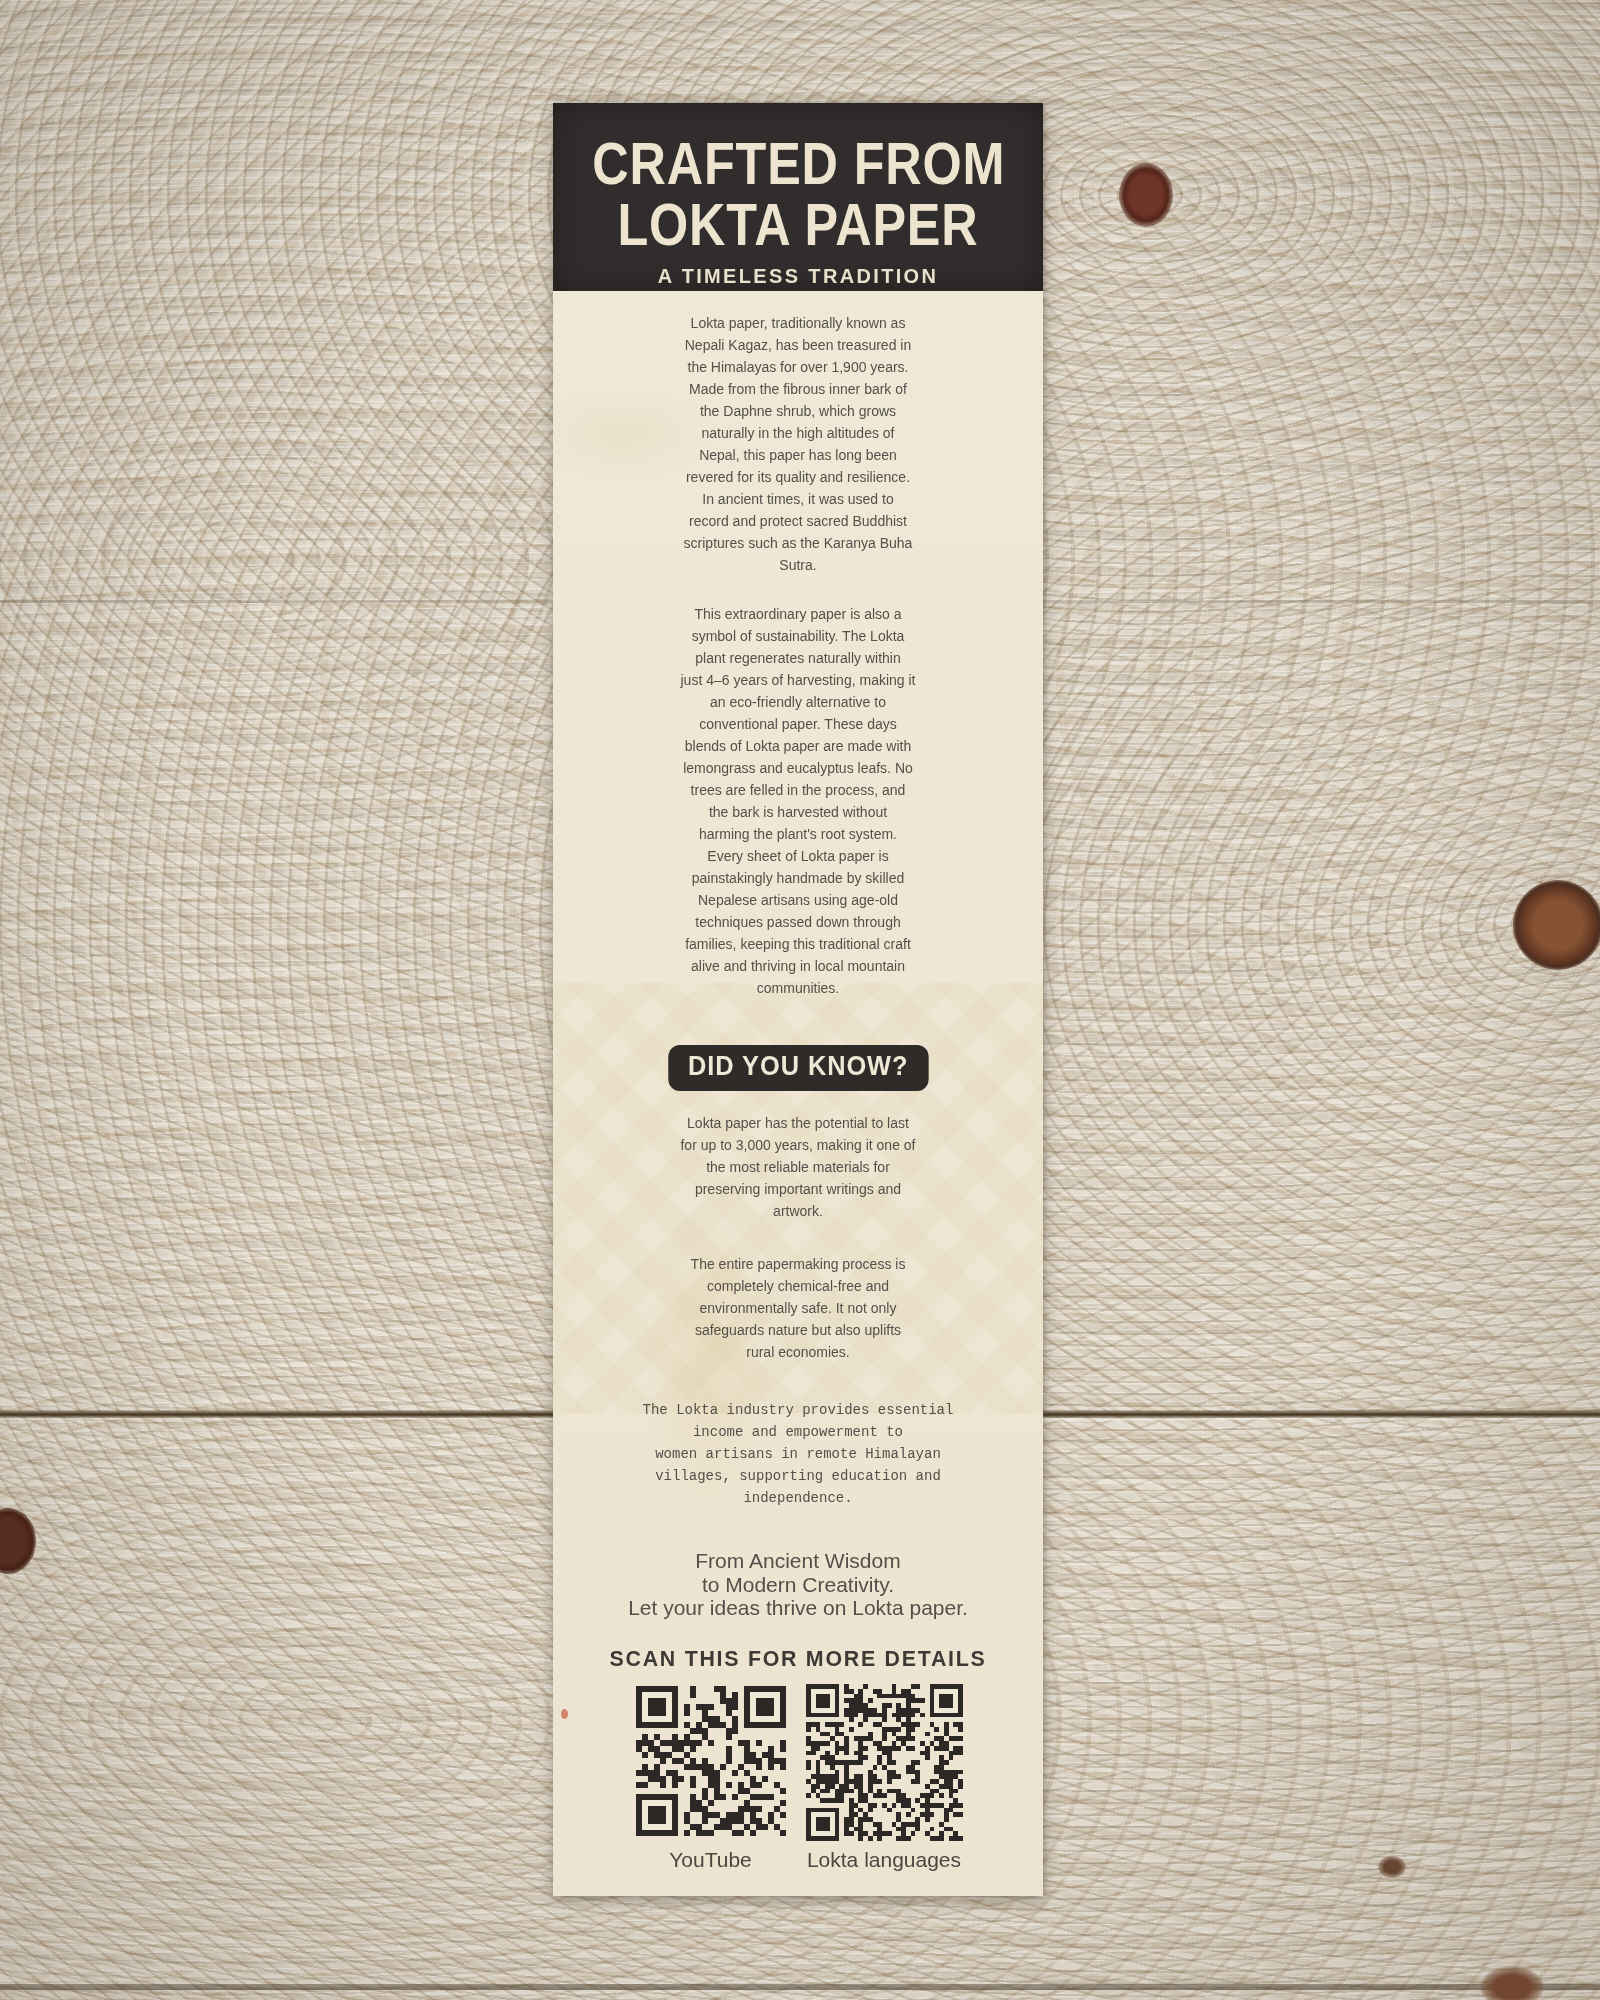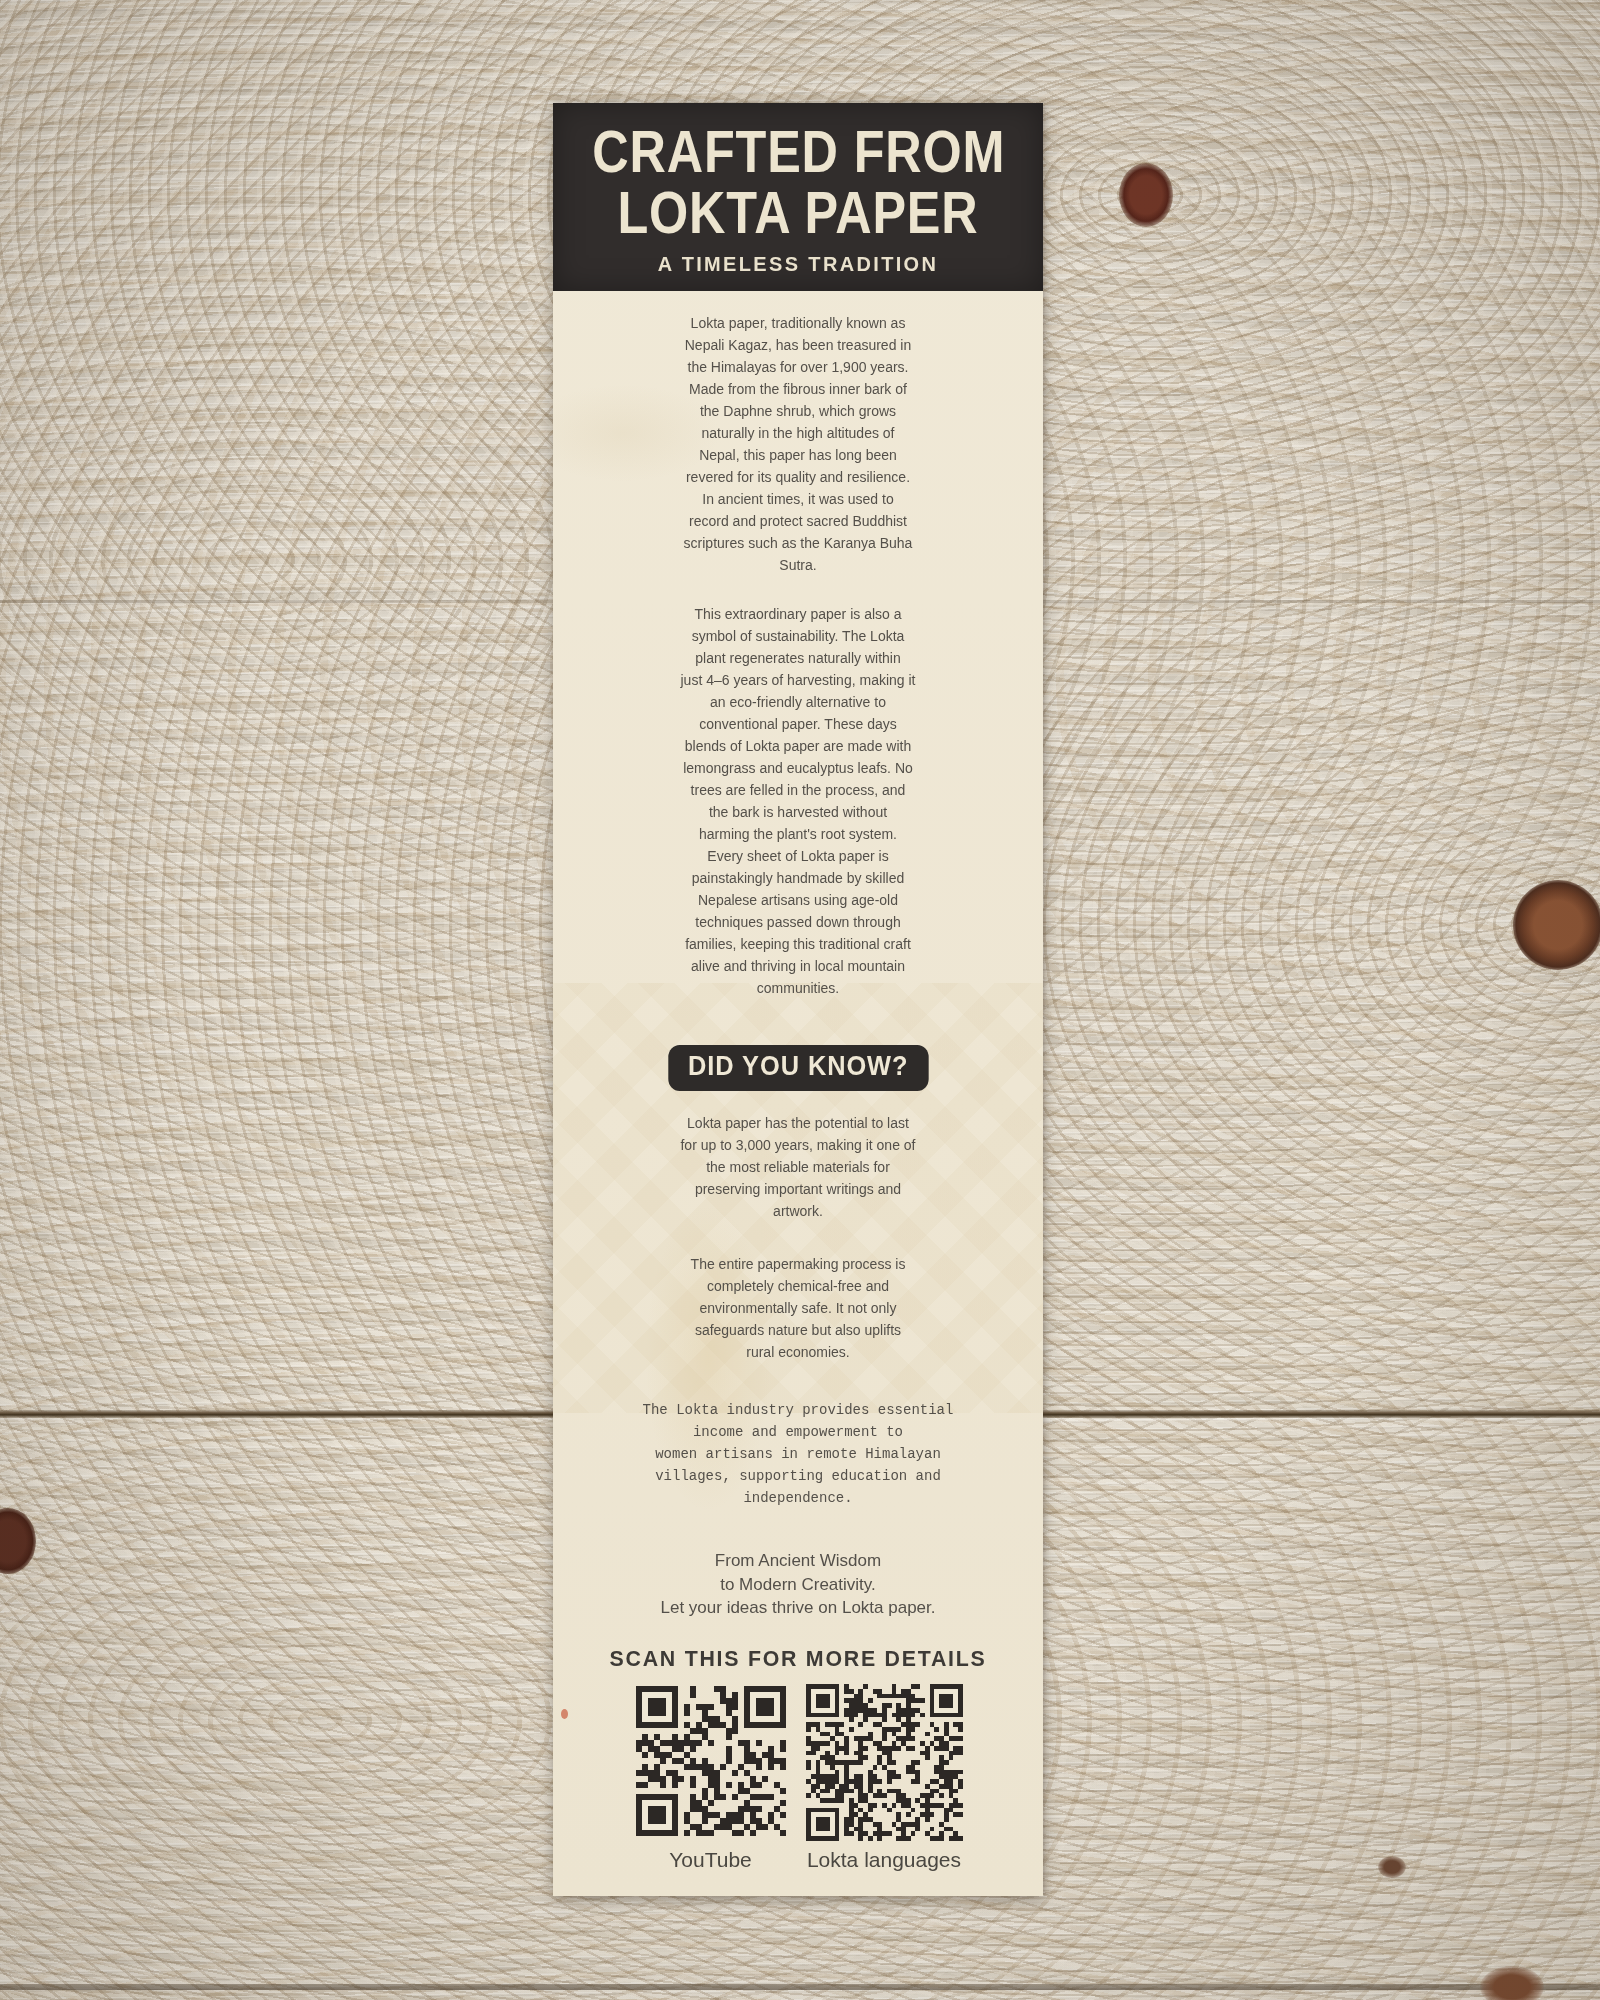--- a/index.html
+++ b/index.html
@@ -50,36 +50,36 @@
       linear-gradient(180deg,#f0e9d7 0%,#eee6d3 55%,#ece4d0 100%);
     box-shadow:0 4px 16px rgba(70,58,44,0.42), 2px 0 4px rgba(70,58,44,0.18);
   }
   .watermark{position:absolute;left:0;right:0;top:880px;height:430px;opacity:0.55;pointer-events:none;
     background-image:
       repeating-linear-gradient(45deg, rgba(205,182,135,0.16) 0 26px, rgba(255,255,255,0) 26px 52px),
       repeating-linear-gradient(-45deg, rgba(205,182,135,0.16) 0 26px, rgba(255,255,255,0) 26px 52px);}
   .speck{position:absolute;left:8px;top:1606px;width:7px;height:10px;border-radius:50%;background:rgba(198,83,54,0.65);}
 
   .card-header{position:relative;height:188px;background:#312d2c;color:#ece4cf;text-align:center;
-    box-shadow:inset 0 0 30px rgba(0,0,0,0.35);padding-top:2px;box-sizing:border-box;}
+    box-shadow:inset 0 0 30px rgba(0,0,0,0.35);padding-top:14px;box-sizing:border-box;}
   .title-line{display:block;font-weight:bold;font-size:60px;line-height:61px;letter-spacing:1px;transform:scaleX(0.84);transform-origin:center;white-space:nowrap;}
   .title-line:first-child{margin-top:16px;}
   .hdr-subtitle{display:block;margin-top:9px;font-weight:bold;font-size:21px;letter-spacing:2.5px;color:#e9e1cc;transform:scaleX(0.95);transform-origin:center;}
 
   .card-body{position:relative;padding:0 25px;text-align:center;color:#54504a;}
   .para{font-size:14px;line-height:22px;white-space:pre-line;margin:0;}
   .p1{margin-top:21px;}
   .p2{margin-top:27px;}
   .badge-row{margin-top:46px;}
   .badge{display:inline-block;background:#2e2b29;color:#efe8d5;font-weight:bold;font-size:27px;letter-spacing:1px;
     padding:6px 21px 9px;border-radius:12px;transform:scaleX(0.94);}
   .fact1{margin-top:21px;}
   .fact2{margin-top:31px;}
   .fact3{margin-top:36px;font-family:Liberation Mono, monospace;}
-  .closing{margin-top:40px;font-size:17px;line-height:23.5px;white-space:pre-line;}
+  .closing{margin-top:40px;font-size:21px;line-height:23.5px;white-space:pre-line;}
   .scan-heading{margin-top:26px;font-weight:bold;font-size:22px;letter-spacing:1.8px;color:#3d3a36;transform:scaleX(0.97);}
   .qr-row{display:flex;justify-content:center;align-items:flex-start;gap:18px;margin-top:12px;}
   .qr-col{display:flex;flex-direction:column;align-items:center;height:188px;}
   .qr-svg{display:block;}
   .qr-left{width:150px;height:150px;padding:2px;}
   .qr-right{width:157px;height:157px;}
   .qr-label{margin-top:auto;font-size:21px;color:#4a4741;}
 </style>
 </head>
 <body>

